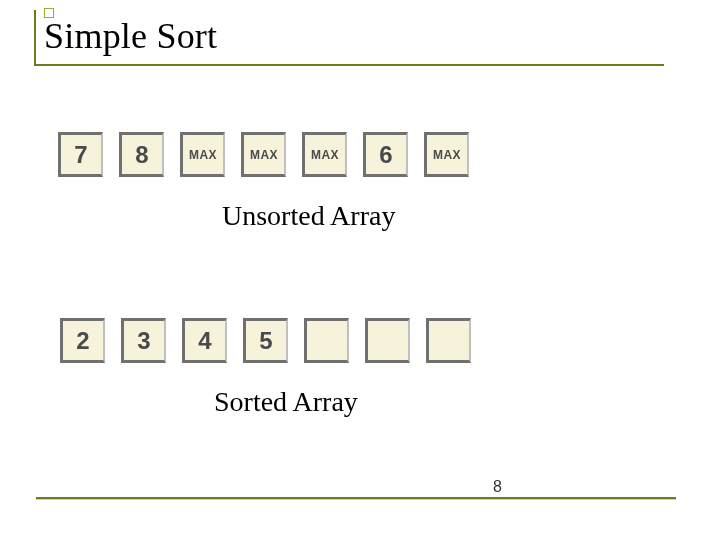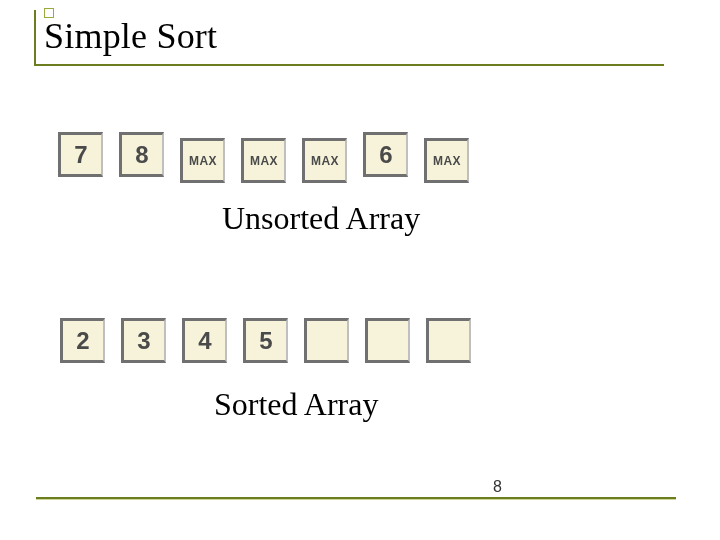--- a/index.html
+++ b/index.html
@@ -80,27 +80,26 @@
   .cell.num {
     font-weight: 700;
     font-size: 24px;
     color: #4a4a4a;
   }
   .cell.max {
     font-weight: 700;
     font-size: 12px;
     color: #4a4a4a;
     letter-spacing: 0.5px;
-    margin-top: 6px;
   }
   .cell.blank { }
 
   .caption {
     position: absolute;
-    font-size: 32px;
+    font-size: 28px;
     color: #000;
   }
   .caption-unsorted { left: 222px; top: 200px; }
   .caption-sorted   { left: 198px; top: 386px; margin-left: 16px; }
 
   
   .footer-rule {
     position: absolute;
     left: 36px;
     top: 497px;

